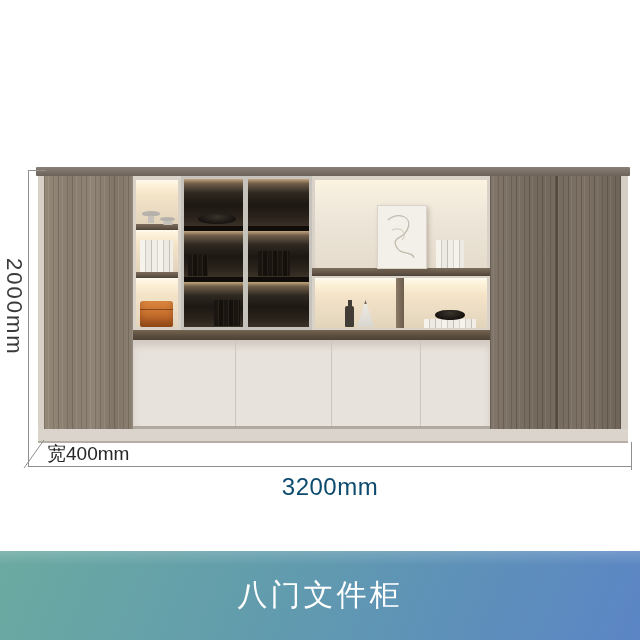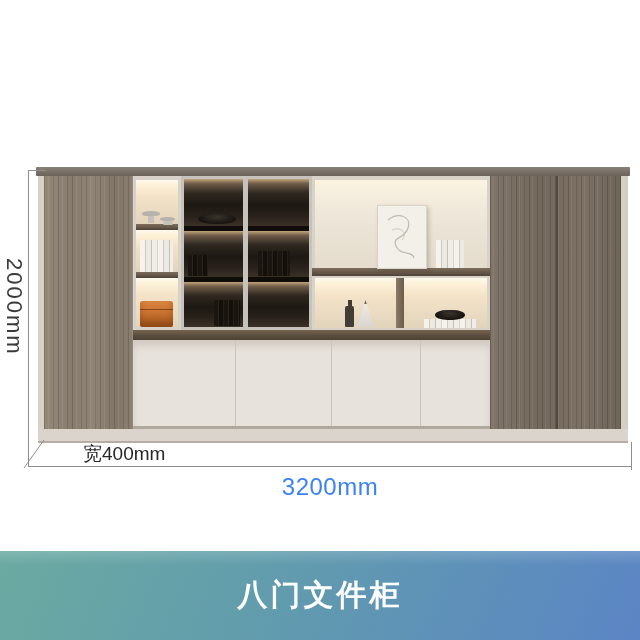--- a/index.html
+++ b/index.html
@@ -72,30 +72,30 @@
   .dark-bowl{background:radial-gradient(ellipse at 50% 30%, #3a332c 0%, #181310 70%);border-radius:50%/60%;}
   .bottle-dark{background:#413c36;border-radius:2px 2px 1px 1px;}
   .bottle-dark::before{content:"";position:absolute;left:50%;transform:translateX(-50%);top:-6px;width:4px;height:6px;background:#413c36;}
   .cone{clip-path:polygon(50% 0,100% 100%,0 100%);
     background:linear-gradient(180deg,#6a665f 0 14%,#edeae4 14%,#d9d6cf 100%);}
   .art-print{background:#f3f0e9;border:1px solid #d9d3c9;box-shadow:2px 2px 4px rgba(70,60,45,0.25);}
   .dim-vert{
     writing-mode:vertical-rl;text-orientation:mixed;
     font-size:22px;letter-spacing:2px;color:#3a3a3a;
   }
-  .depth-text{font-size:19px;color:#262626;margin-left:36px;}
-  .width-text{font-size:24px;color:#3b82f6;text-align:center;letter-spacing:0.5px;}
+  .depth-text{font-size:19px;color:#262626;}
+  .width-text{font-size:24px;color:#0c4a6e;text-align:center;letter-spacing:0.5px;}
   
   .banner{
     background:linear-gradient(112deg,#6baaa1 0%,#619bae 45%,#5b85c5 100%);
     display:flex;flex-direction:column;align-items:center;justify-content:center;gap:5px;
   }
   .banner::before{content:"";position:absolute;left:0;top:0;right:0;height:14px;
     background:linear-gradient(180deg,rgba(255,255,255,0.16),rgba(255,255,255,0));}
-  .banner-title{font-size:30px;font-weight:bold;color:#fff;letter-spacing:3px;}
+  .banner-title{font-size:30px;font-weight:normal;color:#fff;letter-spacing:3px;}
   .banner-sub{font-size:21px;color:#fff;letter-spacing:0.5px;}
   svg.dims{pointer-events:none;}
 </style>
 </head>
 <body>
 
 <div class="abs" style="left:0;top:0;width:640px;height:540px;">
 
   <div class="abs" style="left:36px;top:167px;width:594px;height:9px;border-radius:1px;
               background:linear-gradient(180deg,#8a8076,#6b625a);"></div>

